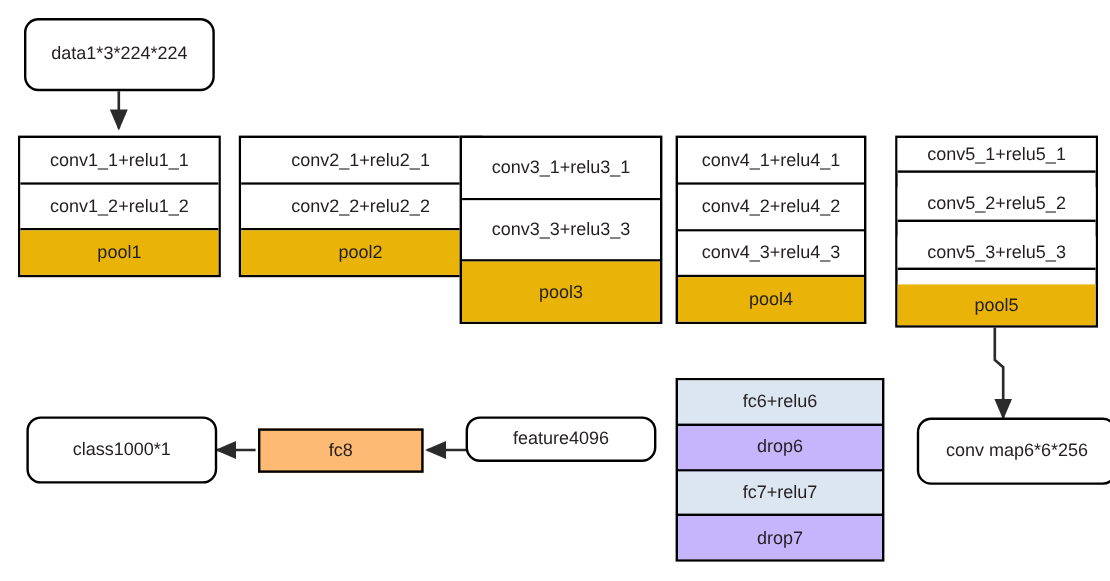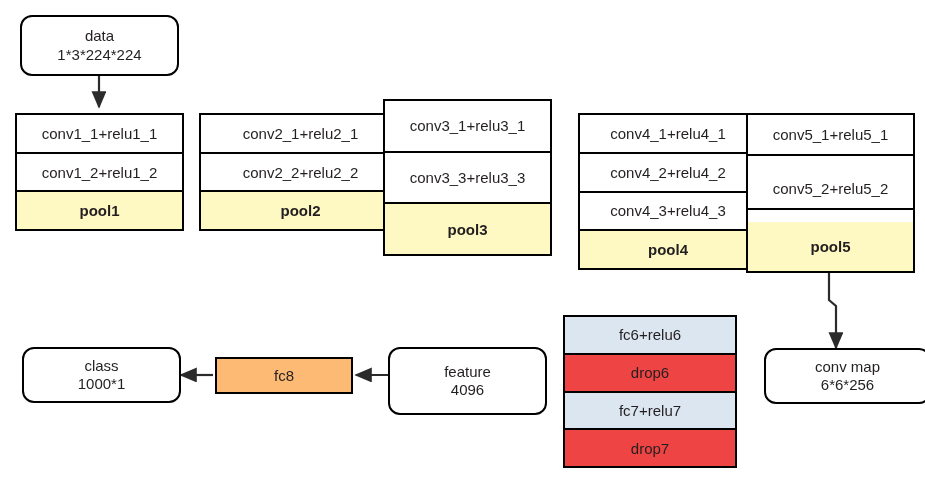--- a/index.html
+++ b/index.html
@@ -20,21 +20,21 @@
   }
 
   
   .rnode {
     position: absolute;
     box-sizing: border-box;
     border: 2.5px solid #000000;
     border-radius: 12px;
     background: #ffffff;
     display: flex;
-    flex-direction: column;
+    flex-direction: row;
     align-items: center;
     justify-content: center;
     line-height: 1.22;
     font-size: 15px;
     text-align: center;
     white-space: pre;
   }
   .rnode .l1, .rnode .l2 { display: block; }
 
   .stack {
@@ -51,23 +51,23 @@
     display: flex;
     align-items: center;
     justify-content: center;
     font-size: 15px;
     text-align: center;
     border-bottom: 2.5px solid #000000;
     background: #ffffff;
     white-space: pre;
   }
   .stack .cell:last-child { border-bottom: none; }
-  .cell.pool { background: #fef9c3; font-weight: bold; }
+  .cell.pool { background: #eab308; }
   .cell.fc   { background: #dce6f1; }
-  .cell.drop { background: #ef4444; }
+  .cell.drop { background: #c4b5fd; }
 
   .flatbox {
     position: absolute;
     box-sizing: border-box;
     border: 2.5px solid #000000;
     background: #fdba74;
     display: flex;
     align-items: center;
     justify-content: center;
     font-size: 15px;
@@ -122,52 +122,53 @@
     <div class="cell">conv1_2+relu1_2</div>
     <div class="cell pool">pool1</div>
   </div>
 
   <div class="stack" style="left:199px; top:113px; width:203px; height:118px;">
     <div class="cell">conv2_1+relu2_1</div>
     <div class="cell">conv2_2+relu2_2</div>
     <div class="cell pool">pool2</div>
   </div>
 
-  <div class="stack" style="left:383px; top:99px; width:169px; height:157px;">
+  <div class="stack" style="left:383px; top:113px; width:169px; height:157px;">
     <div class="cell">conv3_1+relu3_1</div>
     <div class="cell">conv3_3+relu3_3</div>
     <div class="cell pool">pool3</div>
   </div>
 
-  <div class="stack" style="left:578px; top:113px; width:180px; height:157px;">
+  <div class="stack" style="left:563px; top:113px; width:159px; height:157px;">
     <div class="cell">conv4_1+relu4_1</div>
     <div class="cell">conv4_2+relu4_2</div>
     <div class="cell">conv4_3+relu4_3</div>
     <div class="cell pool">pool4</div>
   </div>
 
   <div class="stack" style="left:746px; top:113px; width:169px; height:160px;gap:12px;">
     <div class="cell">conv5_1+relu5_1</div>
     <div class="cell">conv5_2+relu5_2</div>
+    <div class="cell">conv5_3+relu5_3</div>
     <div class="cell pool" style="flex:1.25 1 0;">pool5</div>
   </div>
 
   <div class="rnode" style="left:748px; top:348px; width:167px; height:56px;margin-left:16px;">
     <span class="l1">conv map</span>
     <span class="l2">6*6*256</span>
   </div>
 
   <div class="stack" style="left:563px; top:315px; width:174px; height:153px;">
     <div class="cell fc">fc6+relu6</div>
     <div class="cell drop">drop6</div>
     <div class="cell fc">fc7+relu7</div>
     <div class="cell drop">drop7</div>
   </div>
 
-  <div class="rnode" style="left:388px; top:347px; width:159px; height:68px;">
+  <div class="rnode" style="left:388px; top:347px; width:159px; height:38px;">
     <span class="l1">feature</span>
     <span class="l2">4096</span>
   </div>
 
   <div class="flatbox" style="left:215px; top:357px; width:138px; height:37px;">
     <span>fc8</span>
   </div>
 
   <div class="rnode" style="left:22px; top:347px; width:159px; height:56px;text-align:right;">
     <span class="l1">class</span>

